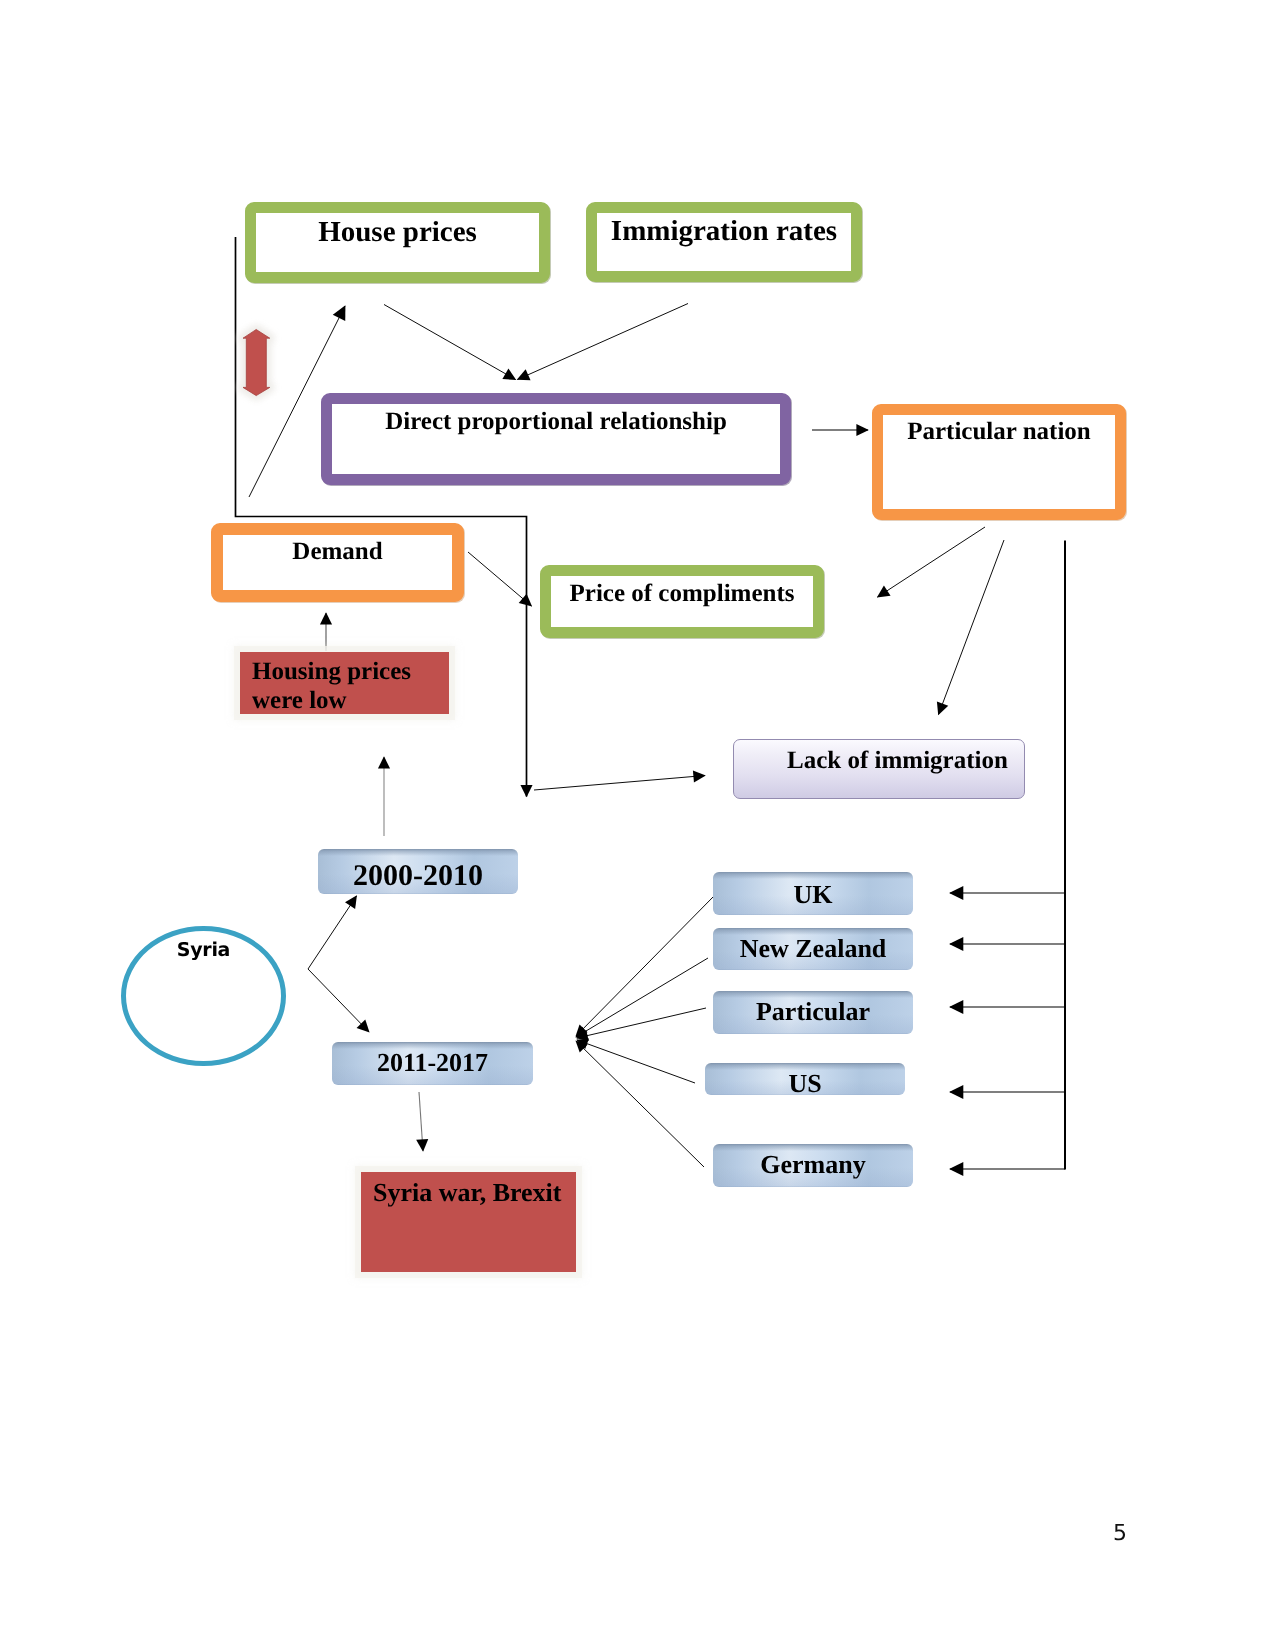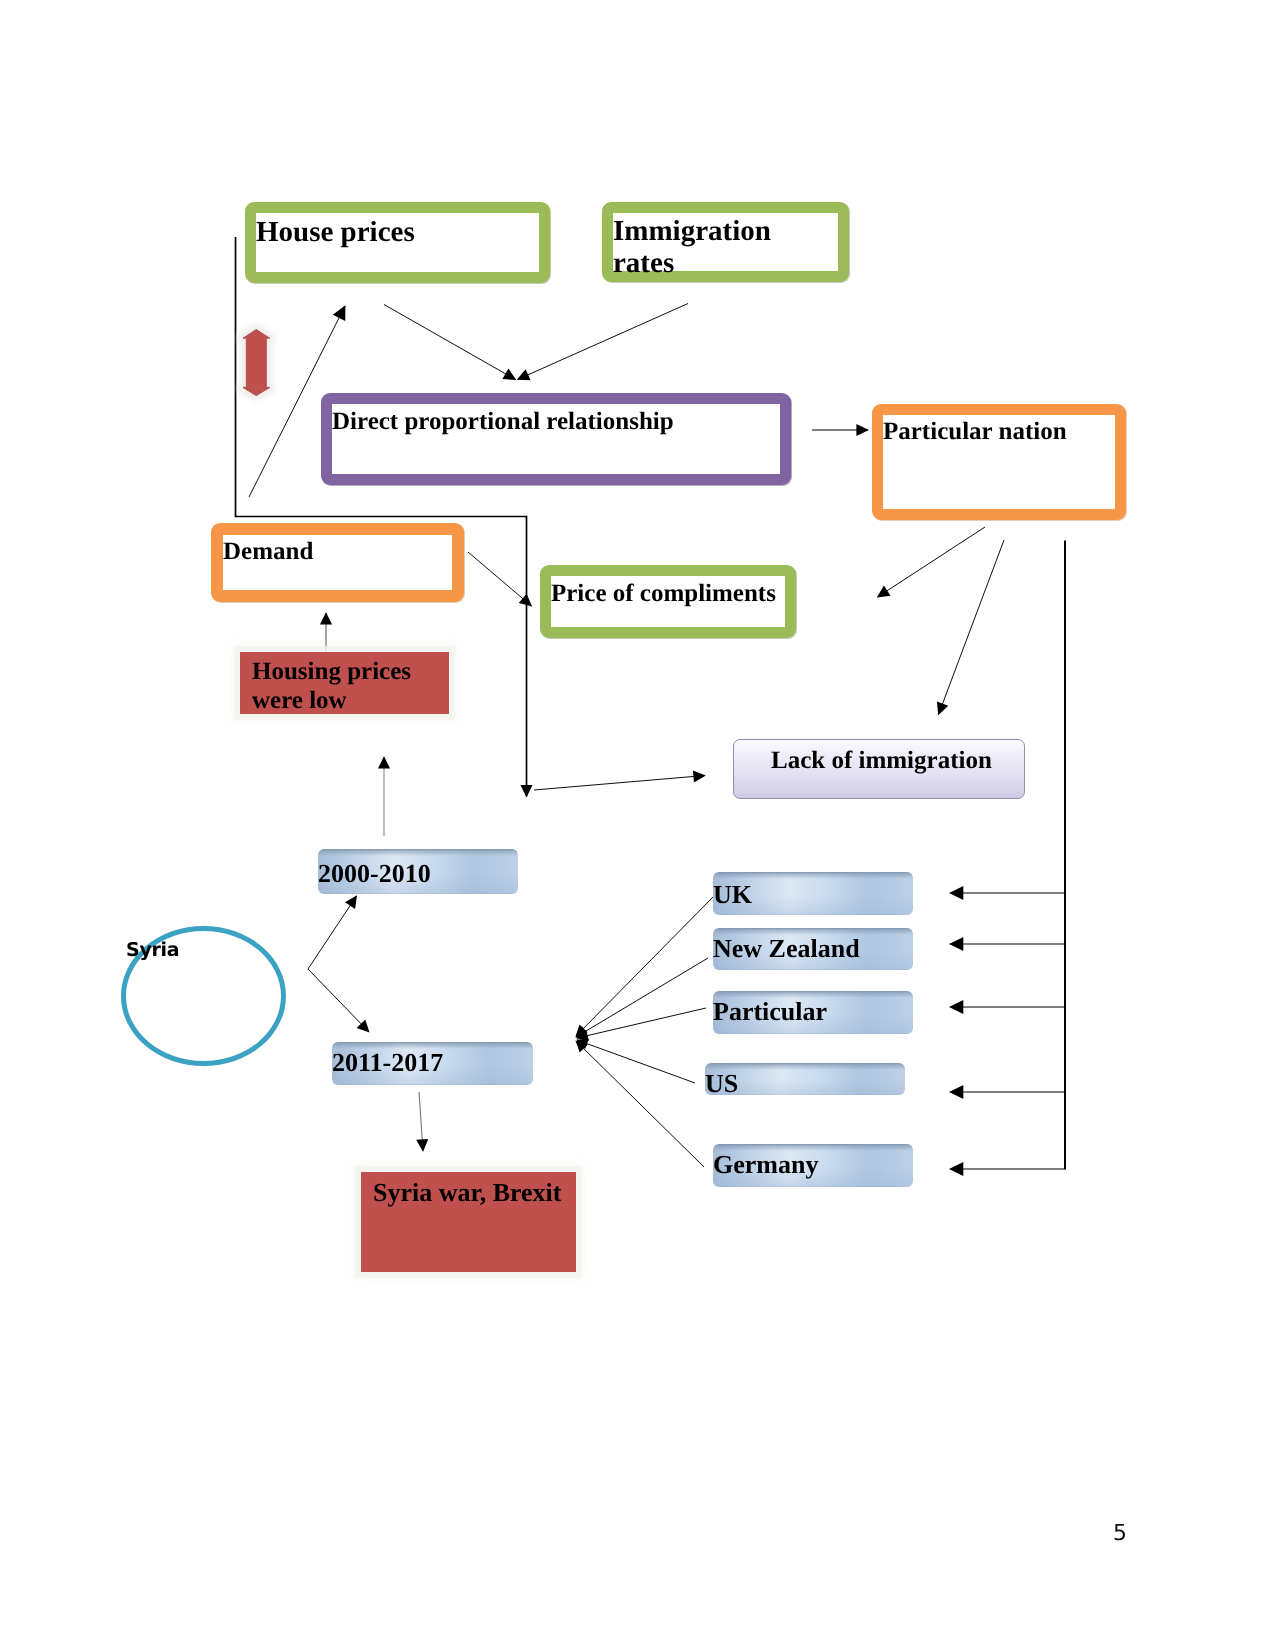--- a/index.html
+++ b/index.html
@@ -6,21 +6,21 @@
   html,body{margin:0;padding:0;background:#ffffff;}
   body{width:1275px;height:1650px;position:relative;overflow:hidden;
        font-family:"Liberation Serif",serif;-webkit-font-smoothing:antialiased;
        text-rendering:geometricPrecision;}
   #page{position:absolute;left:0;top:0;width:1275px;height:1650px;background:#fff;
         -webkit-font-smoothing:antialiased;}
 
   svg#connectors{position:absolute;left:0;top:0;width:1275px;height:1650px;}
 
   .node{position:absolute;box-sizing:border-box;}
-  .node .label{position:absolute;left:0;right:0;text-align:left;color:#000;
+  .node .label{position:absolute;left:0;right:0;text-align:center;color:#000;
        font-weight:bold;line-height:1.12;white-space:pre-line;
        transform:translateZ(0);-webkit-font-smoothing:antialiased;}
 
   
   .outline{background:#ffffff;border-style:solid;border-radius:9px;}
   .green-outline{border-color:#9bbb59;box-shadow:1px 1px 0 rgba(90,105,45,0.35);}
   .purple-outline{border-color:#8064a2;box-shadow:1px 1px 0 rgba(62,46,84,0.40);padding-left:24px;}
   .orange-outline{border-color:#f79646;box-shadow:1px 1px 0 rgba(170,95,25,0.30);}
 
   
@@ -109,55 +109,55 @@
     <g>
       <path d="M 256.2 329.5 L 269.8 338.2 L 266.3 338.2 L 266.3 387.4 L 269.8 387.4 L 256.2 395.6 L 243.0 387.4 L 246.3 387.4 L 246.3 338.2 L 243.0 338.2 Z" fill="#eceae6" stroke="#eceae6" stroke-width="10" stroke-linejoin="round" opacity="0.9" filter="url(#softblur)"></path>
       <path d="M 256.2 329.5 L 269.8 338.2 L 266.3 338.2 L 266.3 387.4 L 269.8 387.4 L 256.2 395.6 L 243.0 387.4 L 246.3 387.4 L 246.3 338.2 L 243.0 338.2 Z" fill="#c0504d" stroke="#a5403d" stroke-width="0.8" stroke-linejoin="miter"></path>
     </g>
 </svg>
 
   <div class="node outline green-outline" style="left:245px;top:202px;width:305px;height:81px;border-width:11px;">
     <div class="label" style="top:3px;font-size:29px;">House prices</div>
   </div>
 
-  <div class="node outline green-outline" style="left:586px;top:202px;width:247px;height:80px;border-width:11px;margin-left:16px;">
+  <div class="node outline green-outline" style="left:586px;top:202px;width:276px;height:80px;border-width:11px;">
     <div class="label" style="top:2px;font-size:29px;">Immigration rates</div>
   </div>
 
   <div class="node outline purple-outline" style="left:321px;top:393px;width:470px;height:92px;border-width:11px;">
     <div class="label" style="top:4px;font-size:25px;">Direct proportional relationship</div>
   </div>
 
   <div class="node outline orange-outline" style="left:872px;top:404px;width:254px;height:116px;border-width:11px;">
     <div class="label" style="top:2.5px;font-size:25px;">Particular nation</div>
   </div>
 
   <div class="node outline orange-outline" style="left:211px;top:523px;width:253px;height:79px;border-width:12px;">
     <div class="label" style="top:3px;font-size:25px;">Demand</div>
   </div>
 
-  <div class="node outline green-outline" style="left:540px;top:565px;width:256px;height:73px;border-width:11px;">
+  <div class="node outline green-outline" style="left:540px;top:565px;width:284px;height:73px;border-width:11px;">
     <div class="label" style="top:4px;font-size:25px;">Price of compliments</div>
   </div>
 
   <div class="node red-fill" style="left:240px;top:652px;width:209px;height:62px;">
     <div class="label" style="top:6px;left:12px;right:6px;text-align:left;font-size:25px;line-height:28.5px;">Housing prices
 were low</div>
   </div>
 
   <div class="node lavender-fill" style="left:733px;top:739px;width:292px;height:60px;">
     <div class="label" style="top:7px;font-size:25px;margin-left:37px;">Lack of immigration</div>
   </div>
 
   <div class="node teal-ellipse" style="left:121px;top:926px;width:165px;height:140px;">
     <div class="label" style="top:9px;font-size:19px;">Syria</div>
   </div>
 
   <div class="node blue-fill" style="left:318px;top:849px;width:200px;height:45px;">
-    <div class="label" style="top:10px;font-size:26px;">2000-2010</div>
+    <div class="label" style="top:10px;font-size:30px;">2000-2010</div>
   </div>
 
   <div class="node blue-fill" style="left:332px;top:1042px;width:201px;height:43px;">
     <div class="label" style="top:6px;font-size:26px;">2011-2017</div>
   </div>
 
   <div class="node red-fill" style="left:361px;top:1172px;width:215px;height:100px;">
     <div class="label" style="top:6px;left:12px;right:6px;text-align:left;font-size:26px;">Syria war, Brexit</div>
   </div>
 

